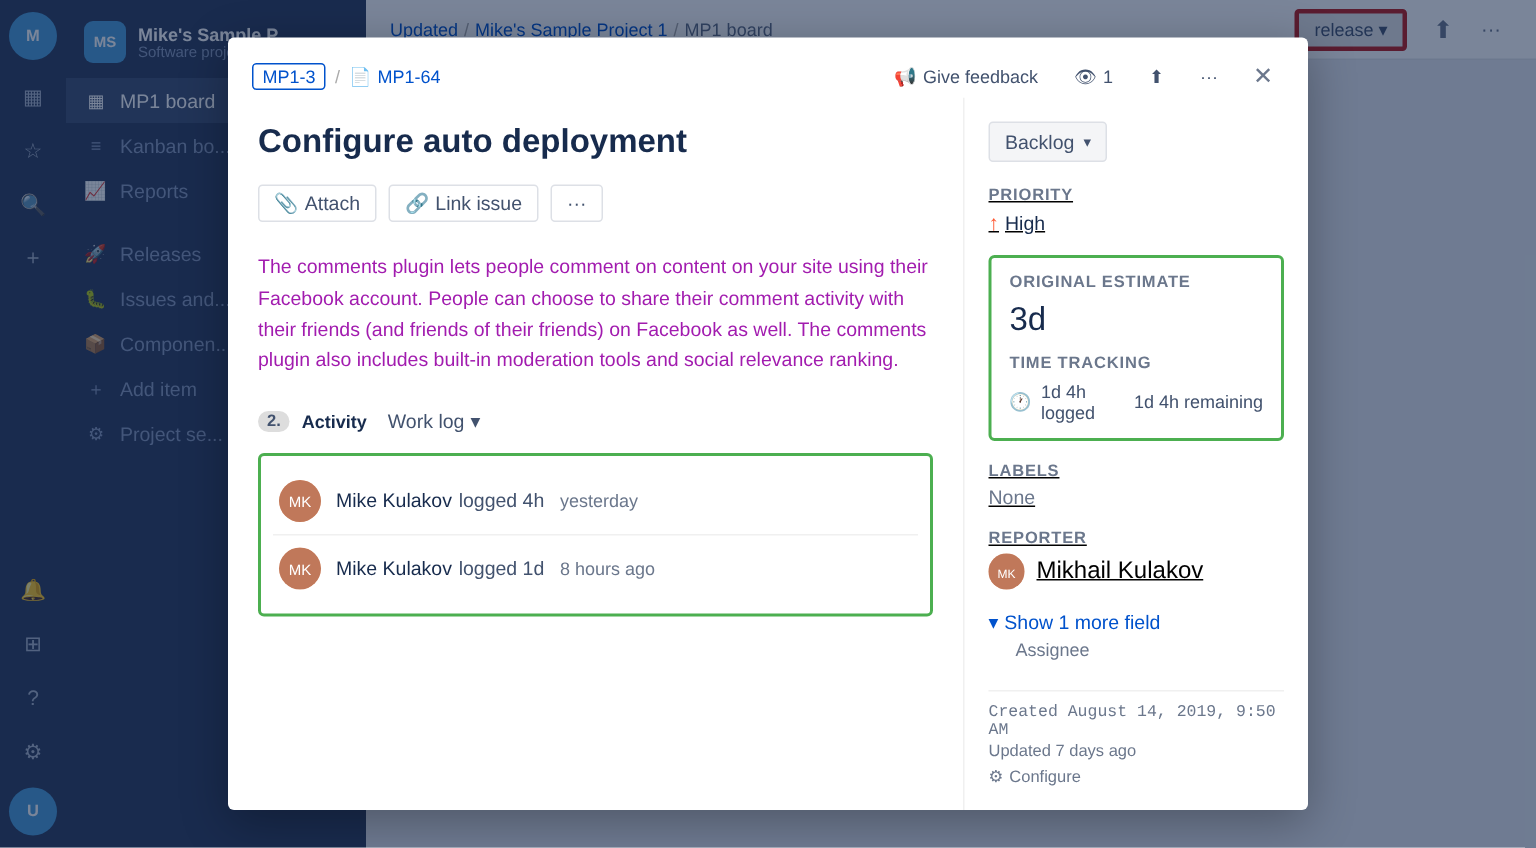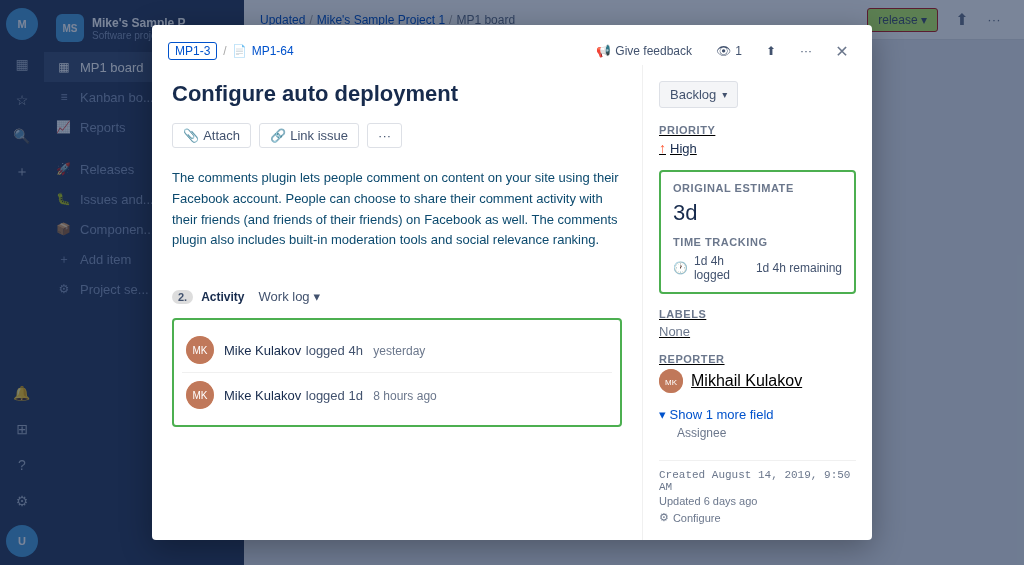--- a/index.html
+++ b/index.html
@@ -56,21 +56,21 @@
 
     .modal-body { display: flex; flex: 1; overflow: hidden; justify-content: center; }
 
     
     .modal-left { flex: 1; padding: 16px 20px; overflow-y: auto; }
     .modal-title { font-size: 22px; font-weight: 600; color: #172b4d; margin-bottom: 16px; }
     .modal-toolbar { display: flex; align-items: center; gap: 8px; margin-bottom: 20px; }
     .toolbar-btn { display: flex; align-items: center; gap: 4px; padding: 4px 10px; border: 1px solid #dde0e6; border-radius: 3px; font-size: 13px; color: #42526e; cursor: pointer; background: white; }
 
     .section-title { font-size: 12px; font-weight: 600; color: #172b4d; margin-bottom: 8px; text-transform: none; }
-    .description-text { font-size: 13px; color: #0c4a6e; line-height: 1.6; margin-bottom: 36px; }
+    .description-text { font-size: 13px; color: #a21caf; line-height: 1.6; margin-bottom: 20px; }
 
     .activity-header { display: flex; align-items: center; gap: 8px; margin-bottom: 12px; }
     .activity-label { font-size: 12px; font-weight: 600; color: #172b4d; }
     .activity-number { background: #ddd; color: #42526e; border-radius: 10px; padding: 1px 6px; font-size: 11px; font-weight: 600; }
     .worklog-selector { display: flex; align-items: center; gap: 4px; font-size: 13px; color: #42526e; cursor: pointer; padding: 2px 6px; border-radius: 3px; }
 
     .activity-list { border: 2px solid #4caf50; border-radius: 4px; padding: 8px; }
     .activity-item { display: flex; align-items: center; gap: 10px; padding: 8px 4px; }
     .activity-item + .activity-item { border-top: 1px solid #f0f0f0; }
     .activity-avatar { width: 28px; height: 28px; border-radius: 50%; background: #e0a080; display: flex; align-items: center; justify-content: center; overflow: hidden; flex-shrink: 0; }
@@ -169,21 +169,21 @@
   </div>
 
   <div class="main">
     <div class="breadcrumb">
       <span style="color:#0052cc; cursor:pointer;">Updated</span>
       <span class="breadcrumb-sep">/</span>
       <span style="color:#0052cc; cursor:pointer;">Mike's Sample Project 1</span>
       <span class="breadcrumb-sep">/</span>
       <span>MP1 board</span>
       <div style="flex:1;"></div>
-      <button style="font-size:12px; padding:4px 10px; border:1px solid #b91c1c; border-radius:3px; background:#bef264; cursor:pointer; color:#42526e; margin-right:6px;">release ▾</button>
+      <button style="font-size:12px; padding:4px 10px; border:3px solid #b91c1c; border-radius:3px; background:#e5e5e5; cursor:pointer; color:#42526e; margin-right:6px;">release ▾</button>
       <button style="width:28px; height:28px; display:flex; align-items:center; justify-content:center; border:none; background:none; cursor:pointer; color:#6b778c; font-size:16px;">⬆</button>
       <button style="width:28px; height:28px; display:flex; align-items:center; justify-content:center; border:none; background:none; cursor:pointer; color:#6b778c;">···</button>
     </div>
     <div class="board-content">
 
       <div class="kanban-bg">
         <div class="kanban-col">
           <div class="kanban-col-header">TO DO</div>
           <div class="kanban-card">deployment environment</div>
           <div class="kanban-card" style="text-align:right;font-size:10px;color:#888;">MP1-3</div>
@@ -337,21 +337,21 @@
         </div>
 
         <div class="show-more">
           <span>▾</span>
           <span>Show 1 more field</span>
         </div>
         <div class="assignee-sub">Assignee</div>
 
         <div style="margin-top:20px; padding-top:8px; border-top:1px solid #f0f0f0;">
           <div style="font-size:11px; color:#6b778c; margin-bottom:2px;font-family:Liberation Mono, monospace;">Created August 14, 2019, 9:50 AM</div>
-          <div style="font-size:11px; color:#6b778c; margin-bottom:4px;">Updated 6 days ago</div>
+          <div style="font-size:11px; color:#6b778c; margin-bottom:4px;">Updated 7 days ago</div>
           <div class="configure-link">
             <span>⚙</span>
             <span>Configure</span>
           </div>
         </div>
       </div>
     </div>
   </div>
 </div>
 

